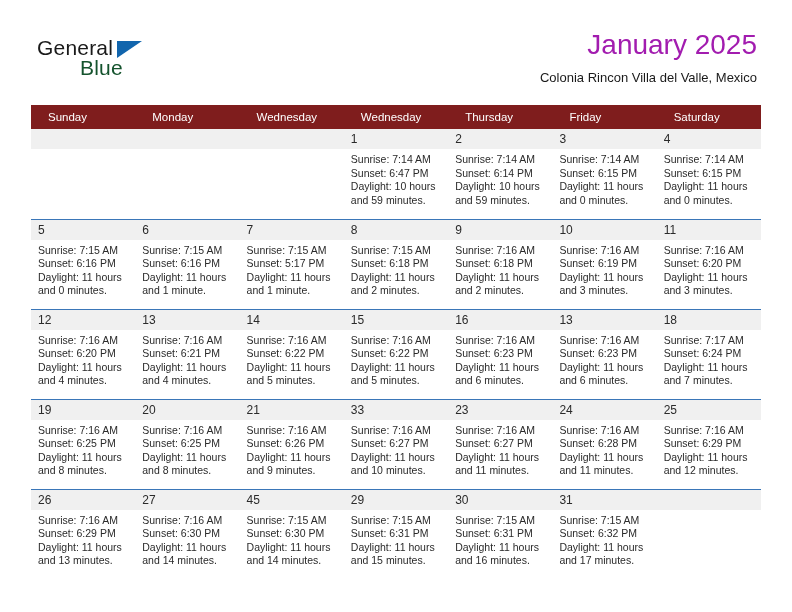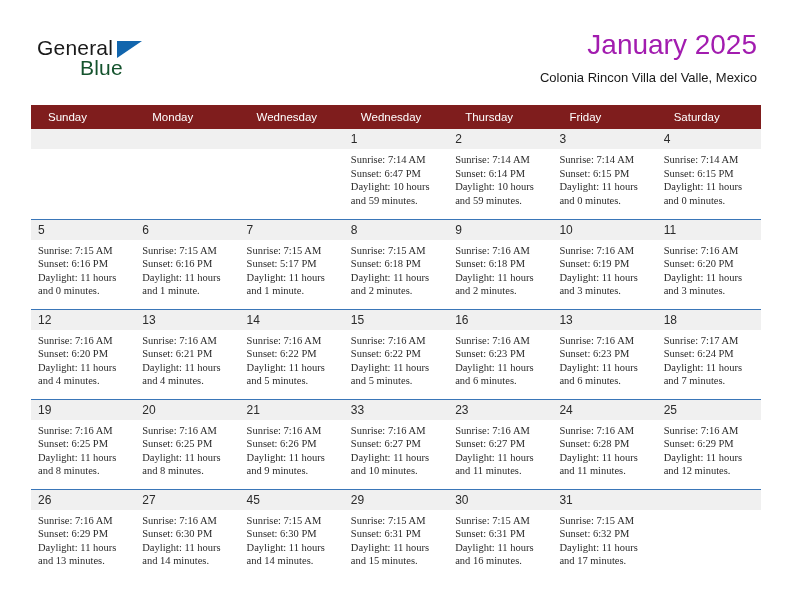--- a/index.html
+++ b/index.html
@@ -125,21 +125,20 @@
     box-sizing: border-box;
   }
   .daynum.empty {
     color: transparent;
   }
   .info {
     padding: 4px 8px 0 7px;
     font-size: 10.5px;
     line-height: 13.5px;
     color: #2a2a2a;
-    font-family: Liberation Serif, serif;
   }
   .info div {
     white-space: normal;
   }
 </style>
 </head>
 <body>
 
 <div class="page">
 

